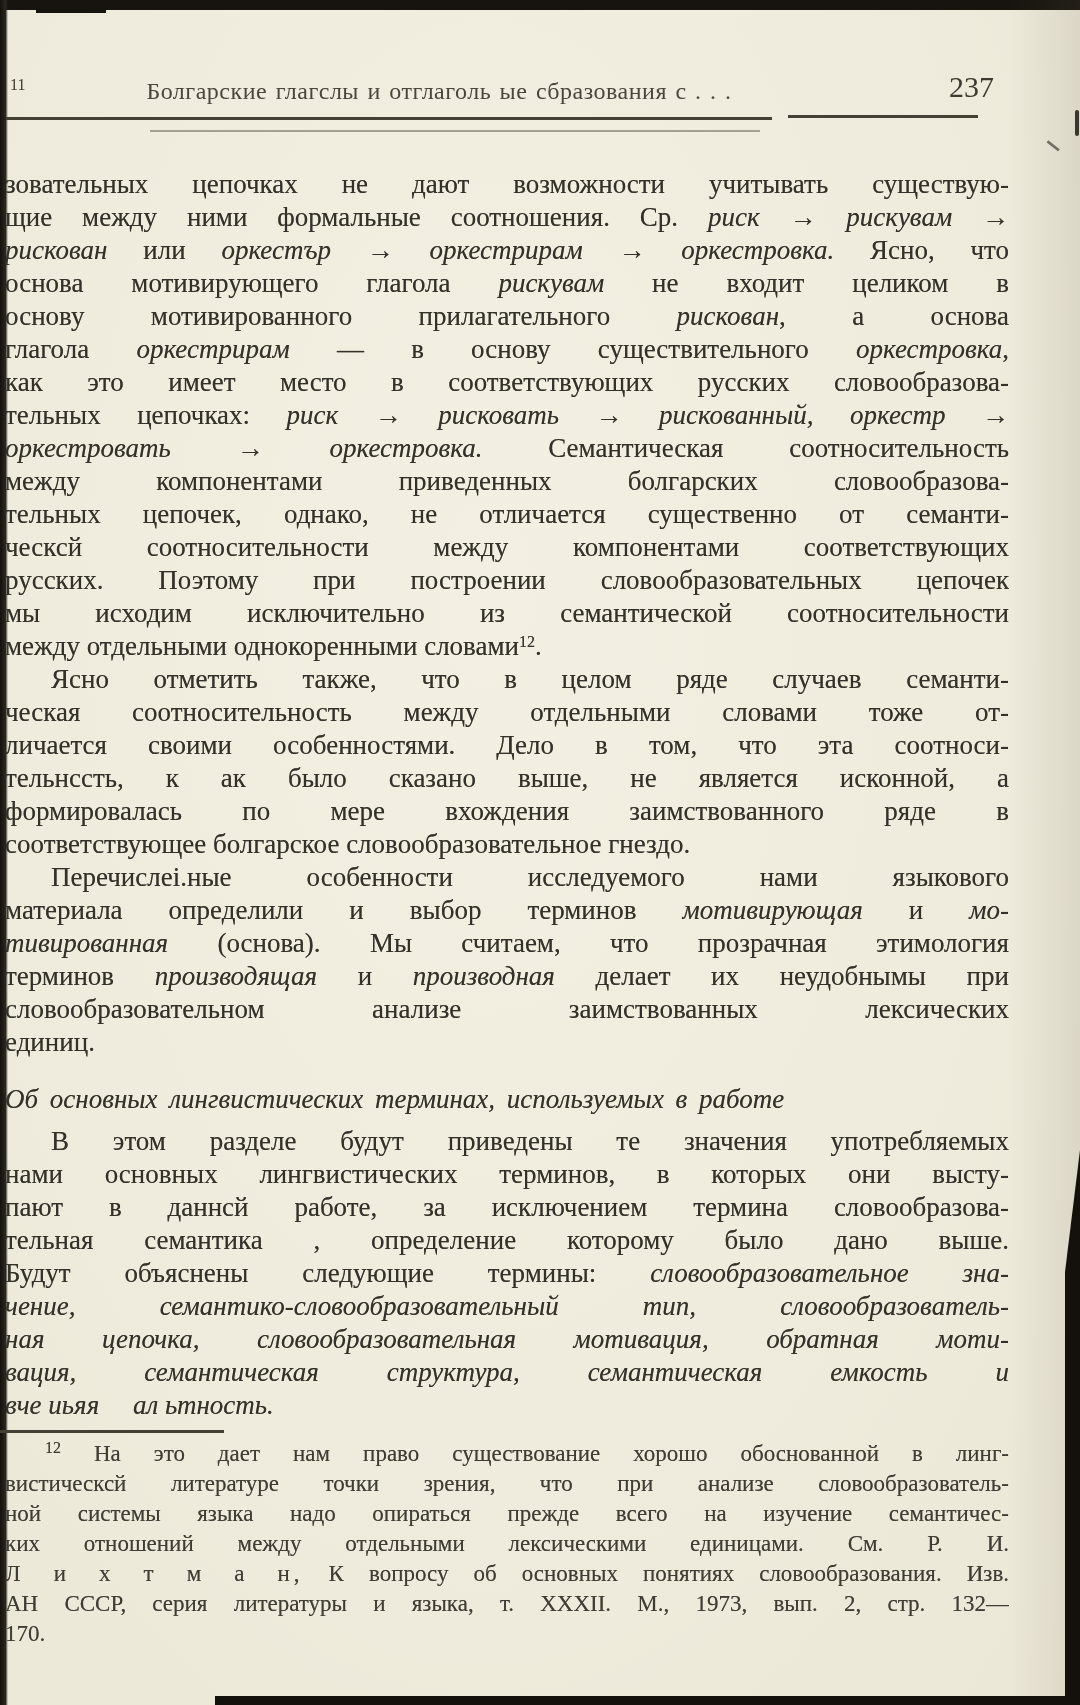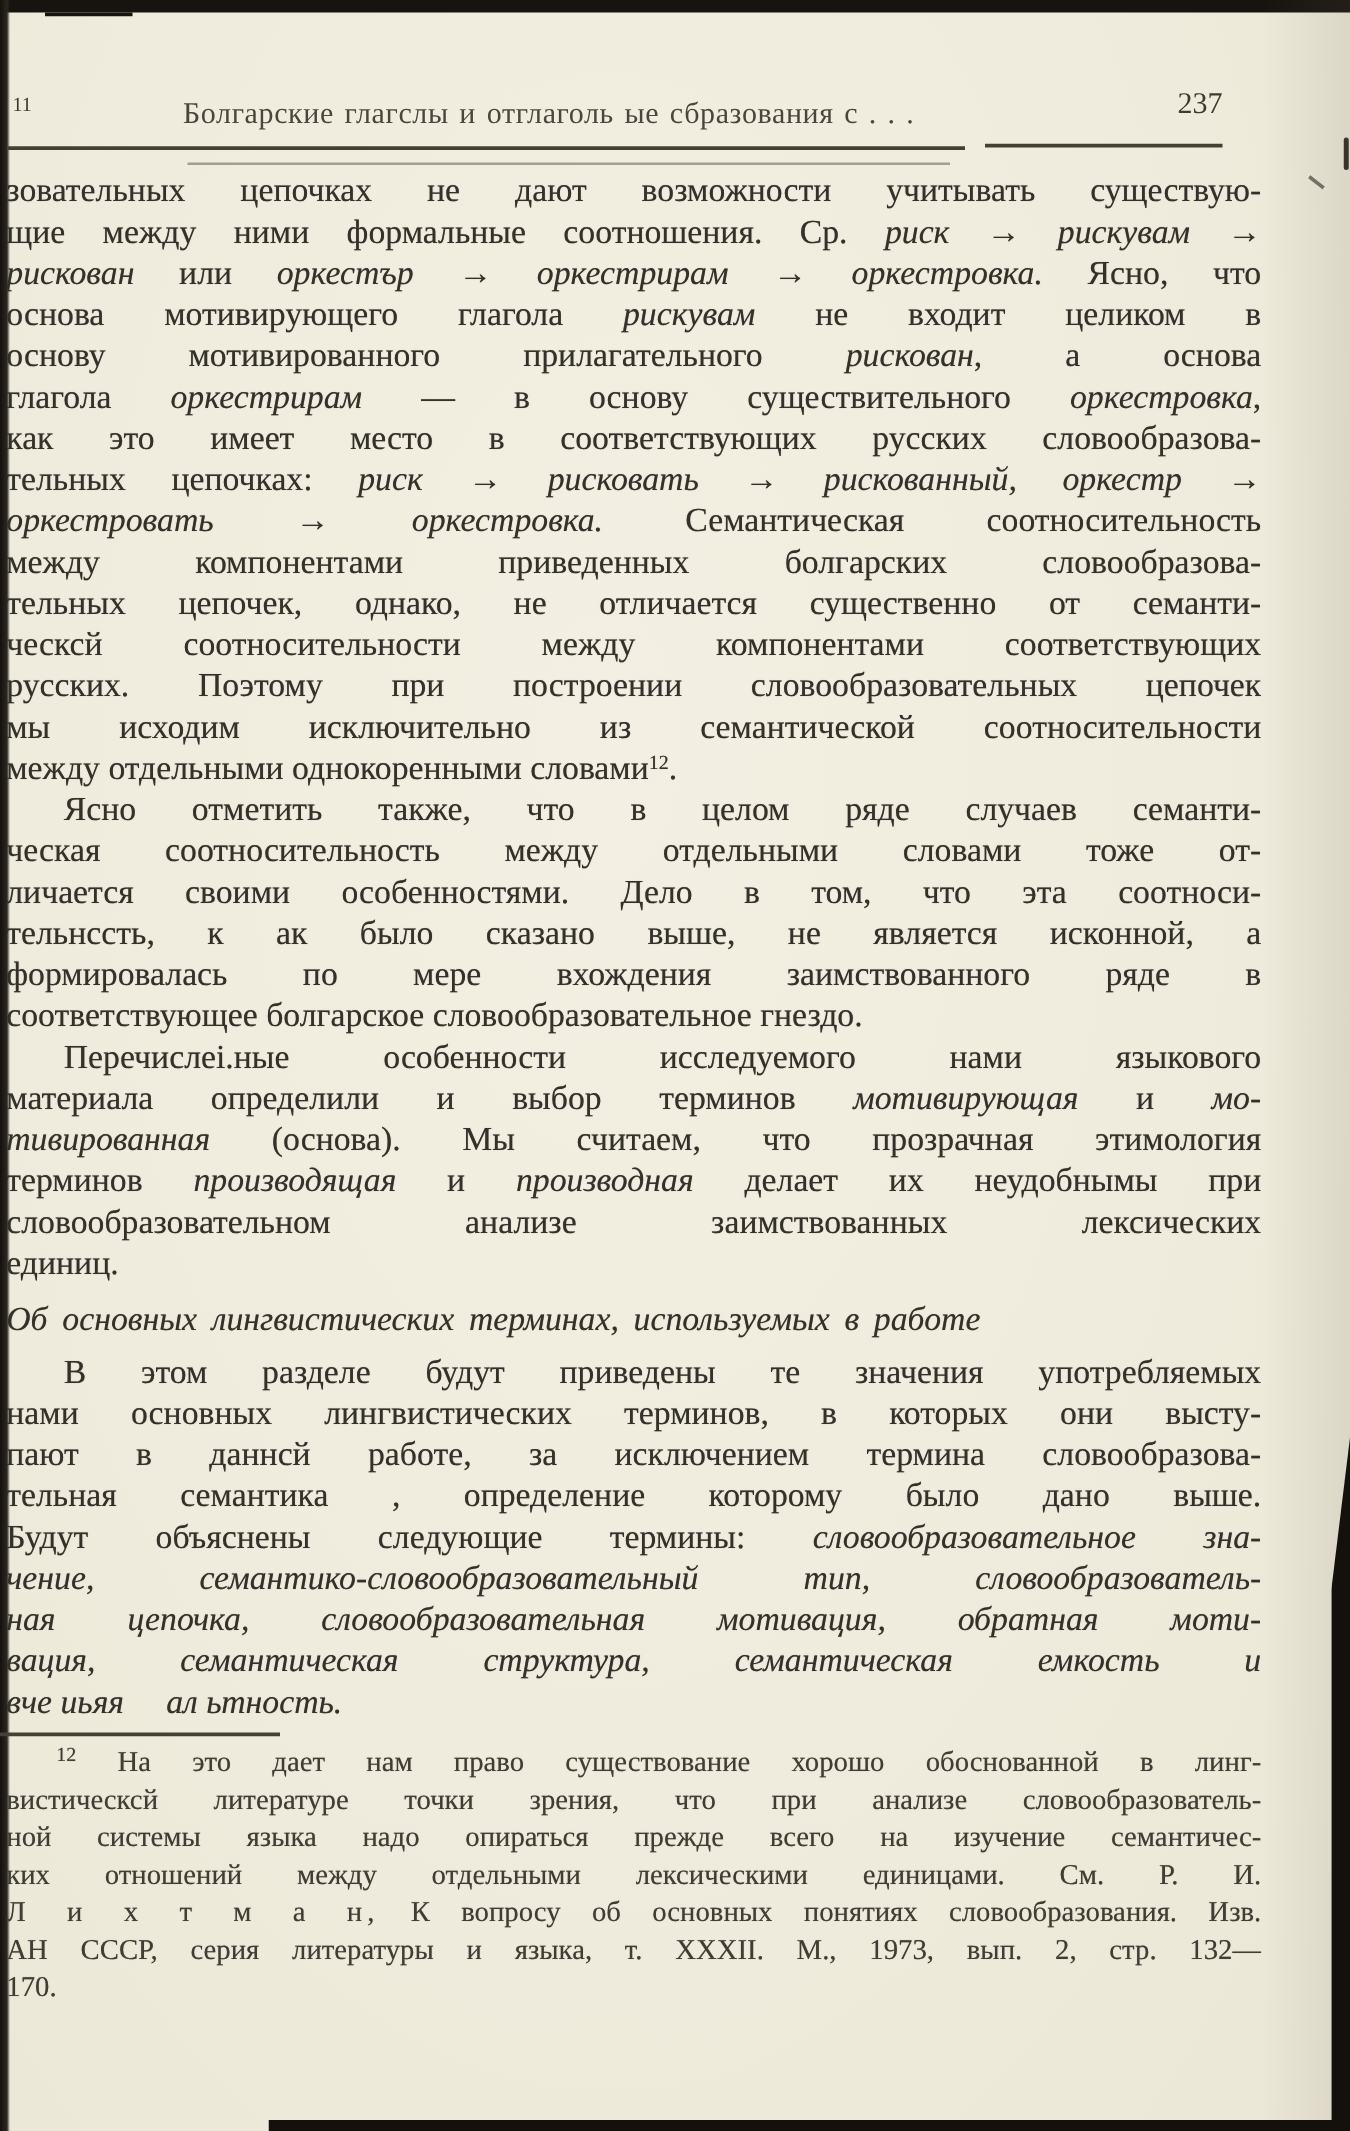--- a/index.html
+++ b/index.html
@@ -21,36 +21,36 @@
                background:linear-gradient(to right,rgba(110,100,80,0) 0%,rgba(110,100,80,0.14) 100%);}
   
   .pen-mark{position:absolute;left:1042px;top:143px;width:15px;height:12px;
             border-top:3px solid #5a554b;border-radius:0 0 0 90%;transform:rotate(38deg);opacity:.8;}
   .edge-dash{position:absolute;right:1px;top:110px;width:4px;height:26px;background:#3a362e;border-radius:2px;}
   
   .runhead{position:absolute;top:70px;left:10px;right:72px;height:40px;}
   .folio{position:absolute;left:0;top:6px;font-size:16px;color:#3e3a30;}
   .runtitle{position:absolute;left:120px;right:260px;top:8px;text-align:center;
             font-size:24px;letter-spacing:.5px;word-spacing:2px;color:#4a463c;white-space:nowrap;}
-  .pageno{position:absolute;right:30px;top:0;font-size:24px;color:#3e3a30;}
+  .pageno{position:absolute;right:14px;top:0;font-size:30px;color:#3e3a30;}
   .rule{position:absolute;background:#444033;height:3px;}
   .rule-a{left:6px;top:117px;width:766px;}
   .rule-b{left:788px;top:115px;width:190px;}
   .rule-c{left:150px;top:130px;width:610px;height:2px;opacity:.45;}
   
-  .content{position:absolute;top:136px;left:5px;width:1004px;
+  .content{position:absolute;top:168px;left:5px;width:1004px;
            font-size:27px;line-height:33px;color:#34312a;
            text-shadow:0 0 .6px rgba(52,49,42,.55);}
   .line{height:33px;overflow:hidden;text-align:justify;}
   .line.j:after{content:"";display:inline-block;width:100%;}
   .line.ind{padding-left:46px;}
   em{font-style:italic;}
   sup.fnref{font-size:16px;vertical-align:8px;line-height:0;}
   .ls{letter-spacing:4px;}
-  .heading{margin-top:12px;margin-bottom:8px;}
+  .heading{margin-top:24px;margin-bottom:8px;}
   .heading .line{font-style:italic;word-spacing:5px;height:34px;}
   .footnote-rule{margin-top:8px;margin-left:-5px;width:224px;height:3px;background:#444033;}
   .footnote{margin-top:6px;font-size:23px;line-height:30px;color:#403d34;}
   .footnote .line{height:30px;}
   .footnote .line.ind{padding-left:40px;}
 </style>
 </head>
 <body>
 
 <div class="page">

